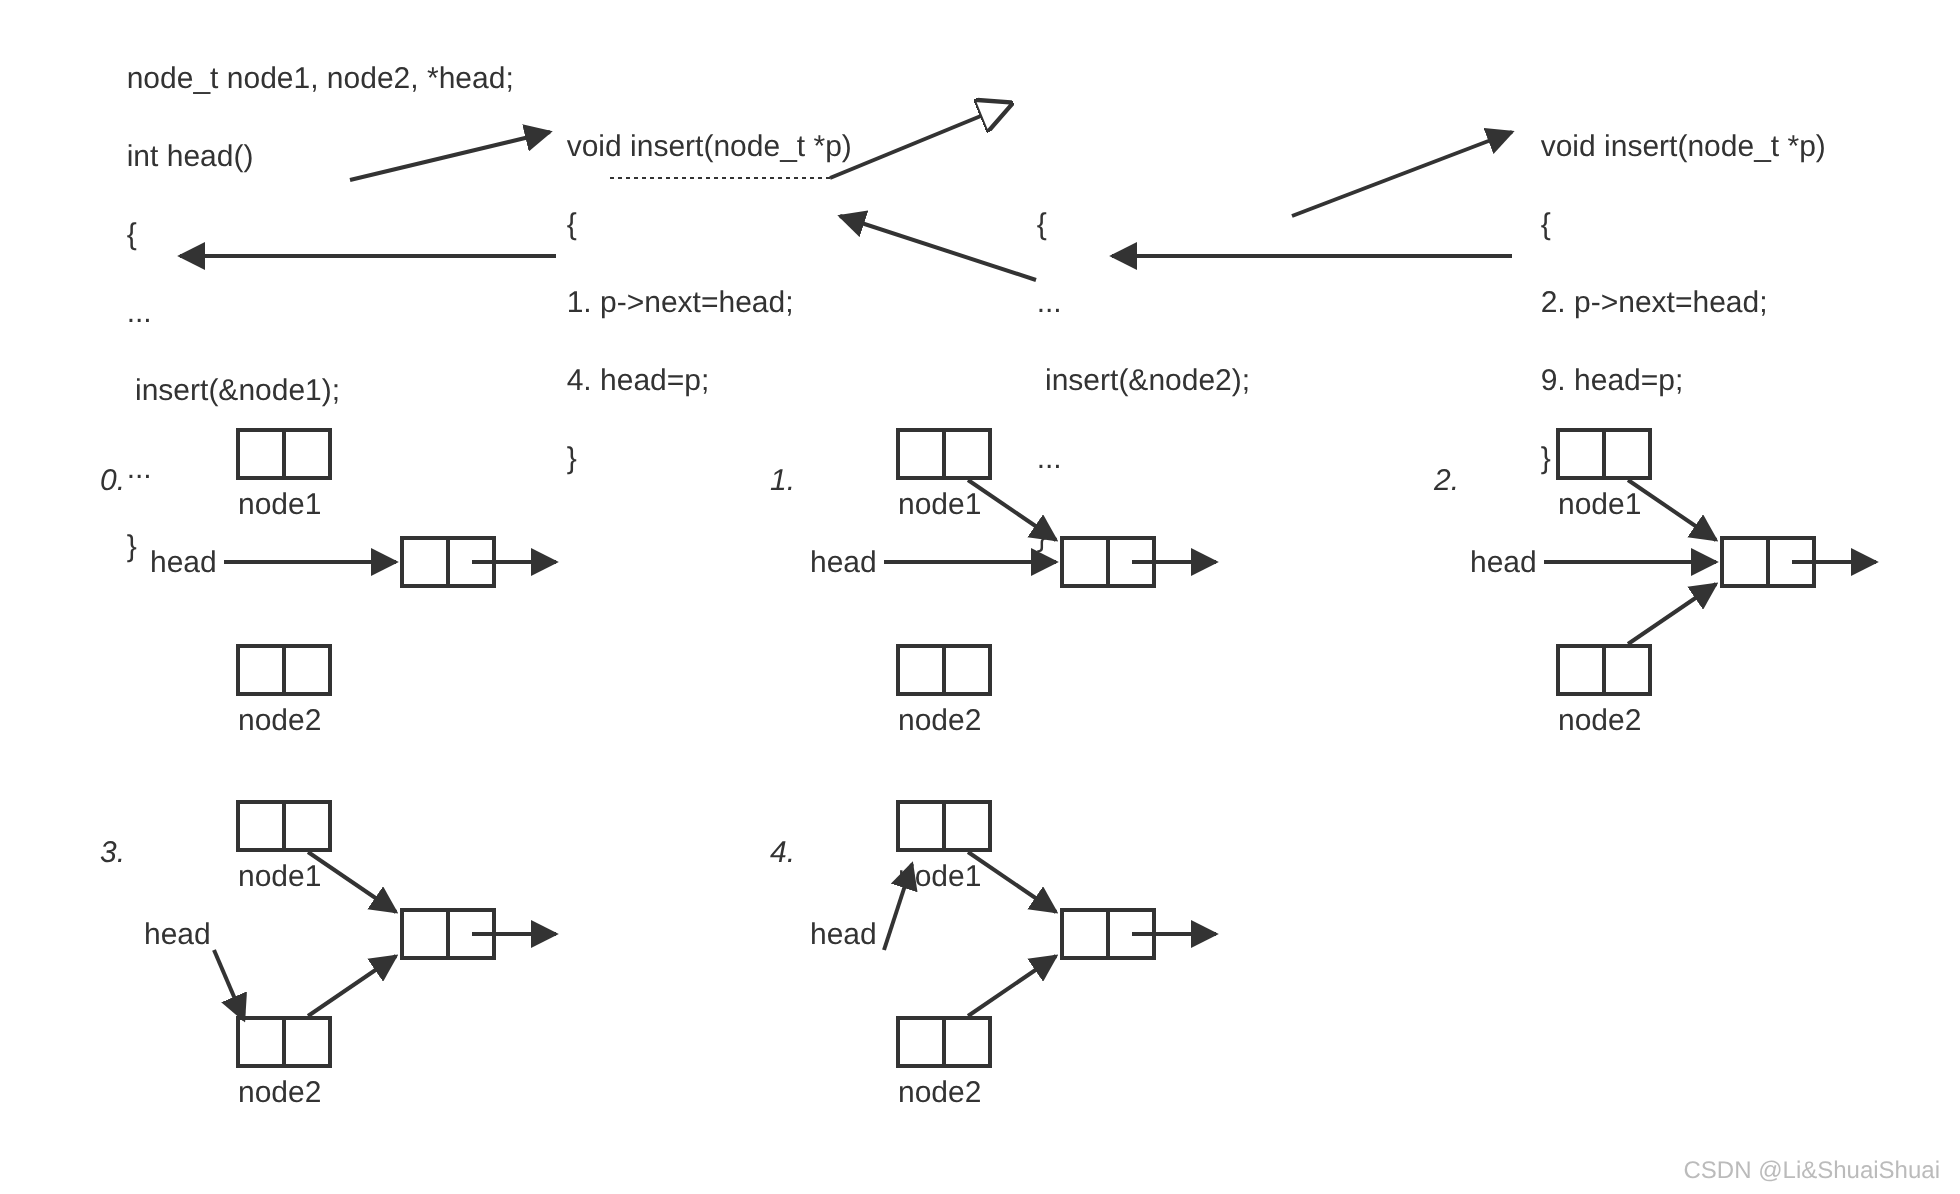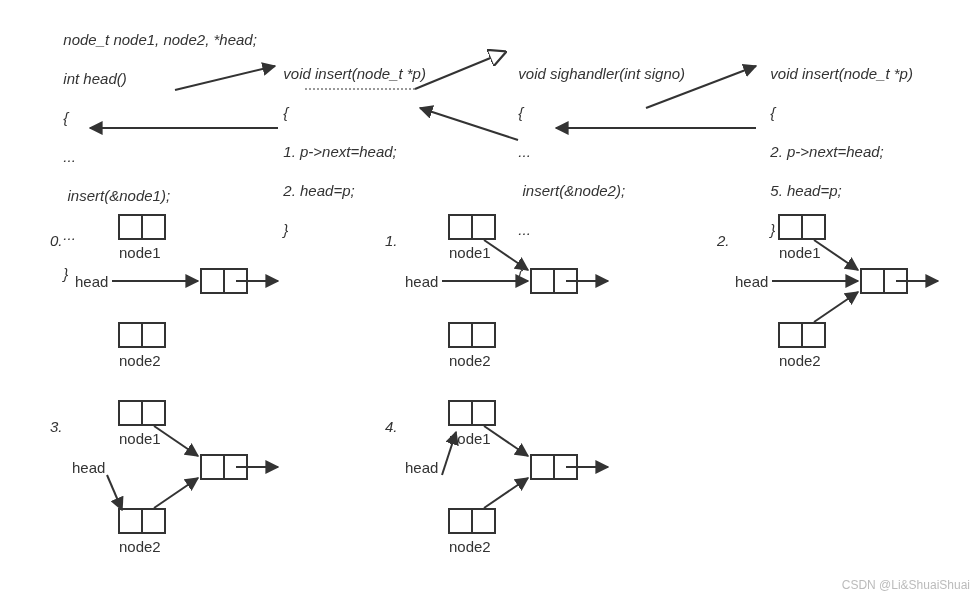--- a/index.html
+++ b/index.html
@@ -11,21 +11,20 @@
     font-family: Arial, sans-serif;
     font-size: 15px;
     color: #333;
     position: relative;
     background: #fff;
   }
   .code-block {
     position: absolute;
     white-space: pre;
     line-height: 1.3;
-    font-style: italic;
   }
   .step-num {
     position: absolute;
     font-style: italic;
   }
   .nodebox {
     position: absolute;
     border: 2px solid #333;
     background: #fff;
   }
@@ -68,38 +67,38 @@
   <span>...</span><br>
   <span> insert(&amp;node1);</span><br>
   <span>...</span><br>
   <span>}</span>
 </div>
 
 <div class="code-block" style="left:275px; top:44px;">
   <span>void insert(node_t *p)</span><br>
   <span>{</span><br>
   <span>1. p-&gt;next=head;</span><br>
-  <span>2. head=p;</span><br>
+  <span>4. head=p;</span><br>
   <span>}</span>
 </div>
 
 <div class="code-block" style="left:510px; top:44px;">
-  <span>void sighandler(int signo)</span><br>
+  <br>
   <span>{</span><br>
   <span>...</span><br>
   <span> insert(&amp;node2);</span><br>
   <span>...</span><br>
   <span>}</span>
 </div>
 
 <div class="code-block" style="left:762px; top:44px;">
   <span>void insert(node_t *p)</span><br>
   <span>{</span><br>
   <span>2. p-&gt;next=head;</span><br>
-  <span>5. head=p;</span><br>
+  <span>9. head=p;</span><br>
   <span>}</span>
 </div>
 
 <div class="step-num" style="left:50px; top:232px;">0.</div>
 <div class="step-num" style="left:385px; top:232px;">1.</div>
 <div class="step-num" style="left:717px; top:232px;">2.</div>
 <div class="step-num" style="left:50px; top:418px;">3.</div>
 <div class="step-num" style="left:385px; top:418px;">4.</div>
 
 <div class="nodebox" style="left:118px; top:214px; width:48px; height:26px;"></div>

